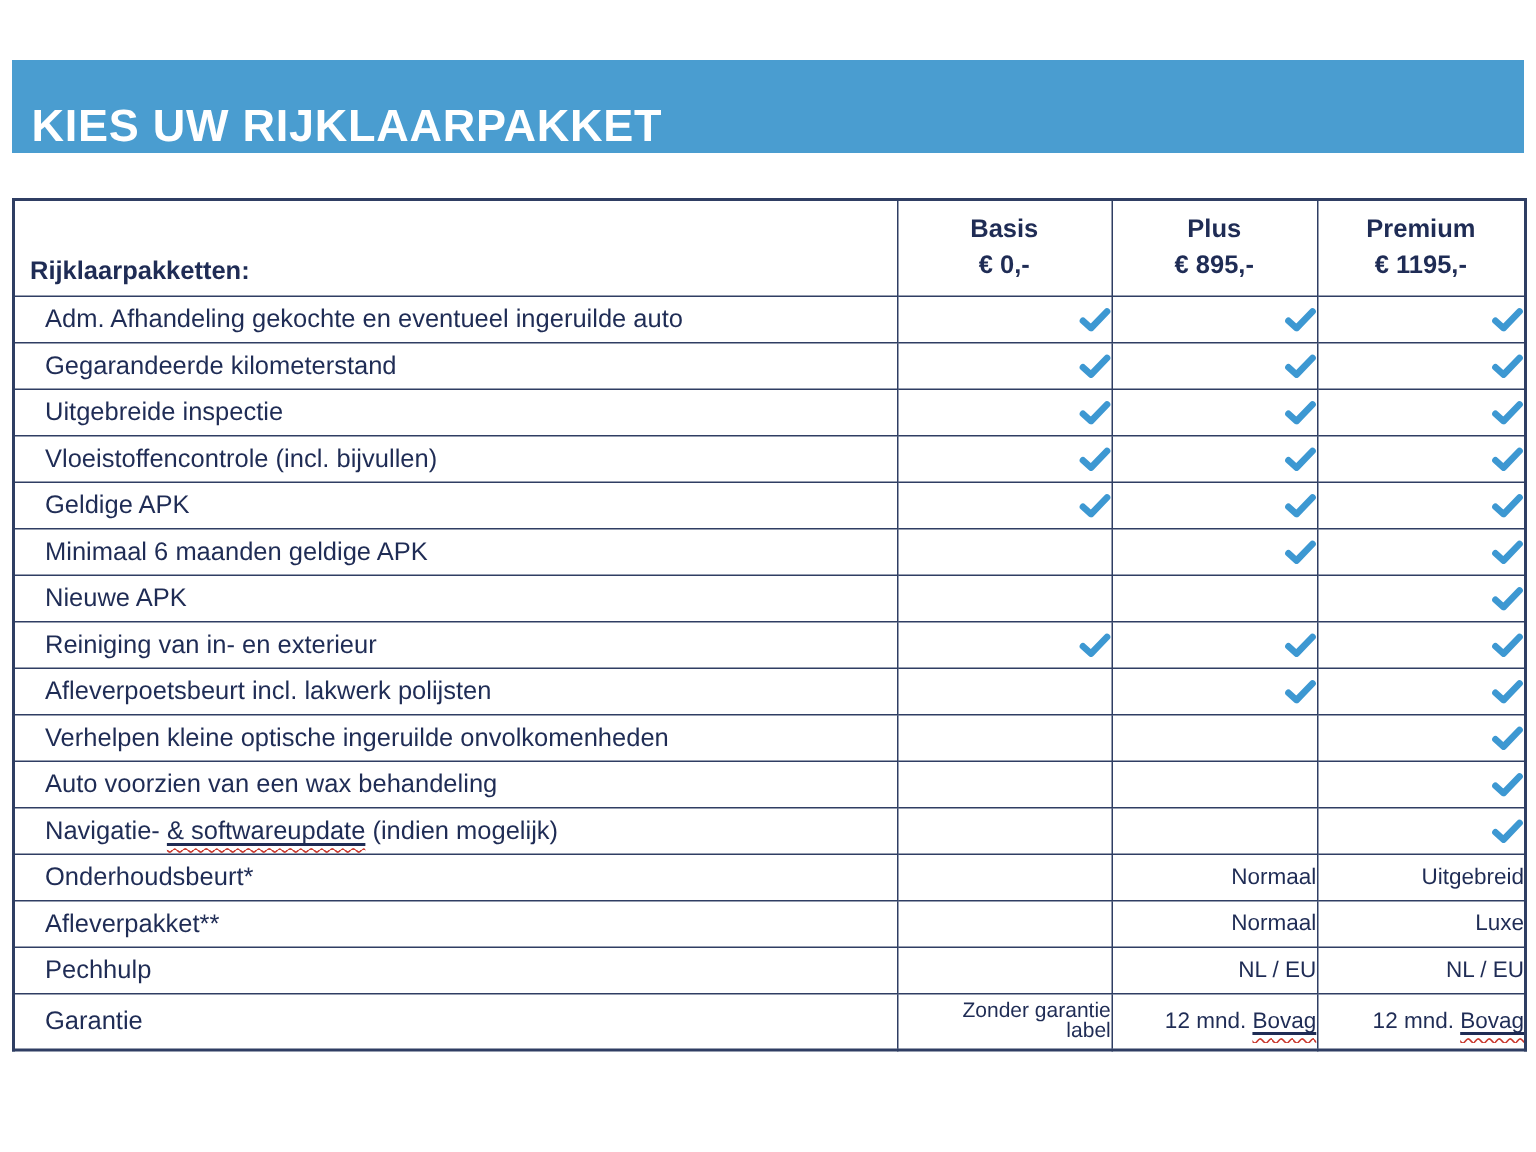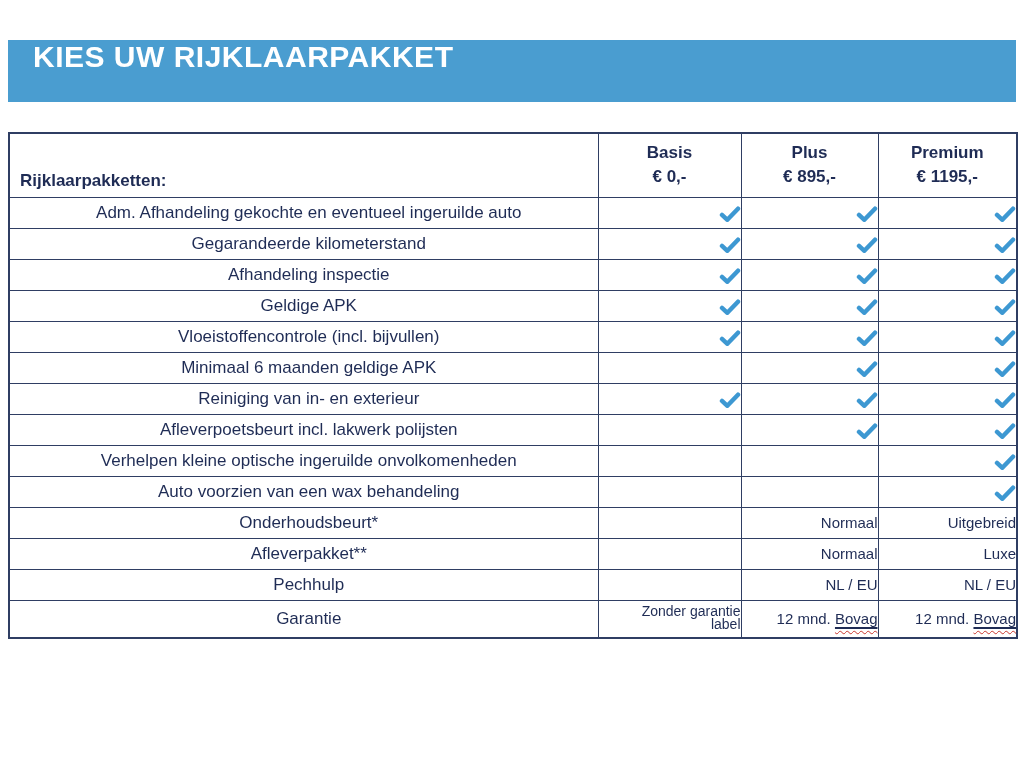--- a/index.html
+++ b/index.html
@@ -11,22 +11,22 @@
   }
   *{box-sizing:border-box;margin:0;padding:0;}
   html,body{width:1024px;height:768px;background:#ffffff;overflow:hidden;}
   body{font-family:"Liberation Sans",sans-serif;color:var(--navy);}
 
   .banner{
     margin:40px 8px 0 8px;
     height:62px;
     background:var(--banner-blue);
     display:flex;
-    align-items:flex-start;
-    padding-left:25px;
+    align-items:flex-end;
+    padding-left:13px;
   }
   .banner h1{
     color:#ffffff;
     font-size:30px;
     font-weight:bold;
     letter-spacing:0.5px;
   }
 
   table.pkg{
     margin:30px 8px 0 8px;
@@ -57,22 +57,22 @@
     vertical-align:middle;
     text-align:center;
     font-size:17px;
     font-weight:bold;
     line-height:24px;
   }
 
   tbody tr{height:31px;}
   tbody tr.tall{height:38px;margin-top:24px;}
   td.label{
-    text-align:center;
-    padding-left:10px;
+    text-align:left;
+    padding-left:20px;
     font-size:17px;
     vertical-align:middle;
   }
   td.val{
     text-align:right;
     vertical-align:middle;
     font-size:15px;
   }
   td.val .small{
     display:inline-block;
@@ -147,21 +147,33 @@
             <path d="M3 10 L9 15.5 L21 3" fill="none" stroke="#3D98D2" stroke-width="5" stroke-linecap="round" stroke-linejoin="round"></path>
           </svg></td>
         <td class="val"><svg class="check" viewBox="0 0 24 18" width="22" height="16">
             <path d="M3 10 L9 15.5 L21 3" fill="none" stroke="#3D98D2" stroke-width="5" stroke-linecap="round" stroke-linejoin="round"></path>
           </svg></td>
         <td class="val"><svg class="check" viewBox="0 0 24 18" width="22" height="16">
             <path d="M3 10 L9 15.5 L21 3" fill="none" stroke="#3D98D2" stroke-width="5" stroke-linecap="round" stroke-linejoin="round"></path>
           </svg></td>
       </tr>
       <tr>
-        <td class="label">Afhandeling inspectie</td>
+        <td class="label">Uitgebreide inspectie</td>
+        <td class="val"><svg class="check" viewBox="0 0 24 18" width="22" height="16">
+            <path d="M3 10 L9 15.5 L21 3" fill="none" stroke="#3D98D2" stroke-width="5" stroke-linecap="round" stroke-linejoin="round"></path>
+          </svg></td>
+        <td class="val"><svg class="check" viewBox="0 0 24 18" width="22" height="16">
+            <path d="M3 10 L9 15.5 L21 3" fill="none" stroke="#3D98D2" stroke-width="5" stroke-linecap="round" stroke-linejoin="round"></path>
+          </svg></td>
+        <td class="val"><svg class="check" viewBox="0 0 24 18" width="22" height="16">
+            <path d="M3 10 L9 15.5 L21 3" fill="none" stroke="#3D98D2" stroke-width="5" stroke-linecap="round" stroke-linejoin="round"></path>
+          </svg></td>
+      </tr>
+      <tr>
+        <td class="label">Vloeistoffencontrole (incl. bijvullen)</td>
         <td class="val"><svg class="check" viewBox="0 0 24 18" width="22" height="16">
             <path d="M3 10 L9 15.5 L21 3" fill="none" stroke="#3D98D2" stroke-width="5" stroke-linecap="round" stroke-linejoin="round"></path>
           </svg></td>
         <td class="val"><svg class="check" viewBox="0 0 24 18" width="22" height="16">
             <path d="M3 10 L9 15.5 L21 3" fill="none" stroke="#3D98D2" stroke-width="5" stroke-linecap="round" stroke-linejoin="round"></path>
           </svg></td>
         <td class="val"><svg class="check" viewBox="0 0 24 18" width="22" height="16">
             <path d="M3 10 L9 15.5 L21 3" fill="none" stroke="#3D98D2" stroke-width="5" stroke-linecap="round" stroke-linejoin="round"></path>
           </svg></td>
       </tr>
@@ -171,42 +183,38 @@
             <path d="M3 10 L9 15.5 L21 3" fill="none" stroke="#3D98D2" stroke-width="5" stroke-linecap="round" stroke-linejoin="round"></path>
           </svg></td>
         <td class="val"><svg class="check" viewBox="0 0 24 18" width="22" height="16">
             <path d="M3 10 L9 15.5 L21 3" fill="none" stroke="#3D98D2" stroke-width="5" stroke-linecap="round" stroke-linejoin="round"></path>
           </svg></td>
         <td class="val"><svg class="check" viewBox="0 0 24 18" width="22" height="16">
             <path d="M3 10 L9 15.5 L21 3" fill="none" stroke="#3D98D2" stroke-width="5" stroke-linecap="round" stroke-linejoin="round"></path>
           </svg></td>
       </tr>
       <tr>
-        <td class="label">Vloeistoffencontrole (incl. bijvullen)</td>
-        <td class="val"><svg class="check" viewBox="0 0 24 18" width="22" height="16">
-            <path d="M3 10 L9 15.5 L21 3" fill="none" stroke="#3D98D2" stroke-width="5" stroke-linecap="round" stroke-linejoin="round"></path>
-          </svg></td>
-        <td class="val"><svg class="check" viewBox="0 0 24 18" width="22" height="16">
-            <path d="M3 10 L9 15.5 L21 3" fill="none" stroke="#3D98D2" stroke-width="5" stroke-linecap="round" stroke-linejoin="round"></path>
-          </svg></td>
-        <td class="val"><svg class="check" viewBox="0 0 24 18" width="22" height="16">
-            <path d="M3 10 L9 15.5 L21 3" fill="none" stroke="#3D98D2" stroke-width="5" stroke-linecap="round" stroke-linejoin="round"></path>
-          </svg></td>
-      </tr>
-      <tr>
         <td class="label">Minimaal 6 maanden geldige APK</td>
         <td class="val"></td>
         <td class="val"><svg class="check" viewBox="0 0 24 18" width="22" height="16">
             <path d="M3 10 L9 15.5 L21 3" fill="none" stroke="#3D98D2" stroke-width="5" stroke-linecap="round" stroke-linejoin="round"></path>
           </svg></td>
         <td class="val"><svg class="check" viewBox="0 0 24 18" width="22" height="16">
             <path d="M3 10 L9 15.5 L21 3" fill="none" stroke="#3D98D2" stroke-width="5" stroke-linecap="round" stroke-linejoin="round"></path>
           </svg></td>
       </tr>
       <tr>
+        <td class="label">Nieuwe APK</td>
+        <td class="val"></td>
+        <td class="val"></td>
+        <td class="val"><svg class="check" viewBox="0 0 24 18" width="22" height="16">
+            <path d="M3 10 L9 15.5 L21 3" fill="none" stroke="#3D98D2" stroke-width="5" stroke-linecap="round" stroke-linejoin="round"></path>
+          </svg></td>
+      </tr>
+      <tr>
         <td class="label">Reiniging van in- en exterieur</td>
         <td class="val"><svg class="check" viewBox="0 0 24 18" width="22" height="16">
             <path d="M3 10 L9 15.5 L21 3" fill="none" stroke="#3D98D2" stroke-width="5" stroke-linecap="round" stroke-linejoin="round"></path>
           </svg></td>
         <td class="val"><svg class="check" viewBox="0 0 24 18" width="22" height="16">
             <path d="M3 10 L9 15.5 L21 3" fill="none" stroke="#3D98D2" stroke-width="5" stroke-linecap="round" stroke-linejoin="round"></path>
           </svg></td>
         <td class="val"><svg class="check" viewBox="0 0 24 18" width="22" height="16">
             <path d="M3 10 L9 15.5 L21 3" fill="none" stroke="#3D98D2" stroke-width="5" stroke-linecap="round" stroke-linejoin="round"></path>
           </svg></td>
@@ -224,20 +232,28 @@
       <tr>
         <td class="label">Verhelpen kleine optische ingeruilde onvolkomenheden</td>
         <td class="val"></td>
         <td class="val"></td>
         <td class="val"><svg class="check" viewBox="0 0 24 18" width="22" height="16">
             <path d="M3 10 L9 15.5 L21 3" fill="none" stroke="#3D98D2" stroke-width="5" stroke-linecap="round" stroke-linejoin="round"></path>
           </svg></td>
       </tr>
       <tr>
         <td class="label">Auto voorzien van een wax behandeling</td>
+        <td class="val"></td>
+        <td class="val"></td>
+        <td class="val"><svg class="check" viewBox="0 0 24 18" width="22" height="16">
+            <path d="M3 10 L9 15.5 L21 3" fill="none" stroke="#3D98D2" stroke-width="5" stroke-linecap="round" stroke-linejoin="round"></path>
+          </svg></td>
+      </tr>
+      <tr>
+        <td class="label">Navigatie- <span class="u-solid"><span class="u-wavy">&amp; softwareupdate</span></span> (indien mogelijk)</td>
         <td class="val"></td>
         <td class="val"></td>
         <td class="val"><svg class="check" viewBox="0 0 24 18" width="22" height="16">
             <path d="M3 10 L9 15.5 L21 3" fill="none" stroke="#3D98D2" stroke-width="5" stroke-linecap="round" stroke-linejoin="round"></path>
           </svg></td>
       </tr>
       <tr>
         <td class="label">Onderhoudsbeurt*</td>
         <td class="val"></td>
         <td class="val">Normaal</td>

